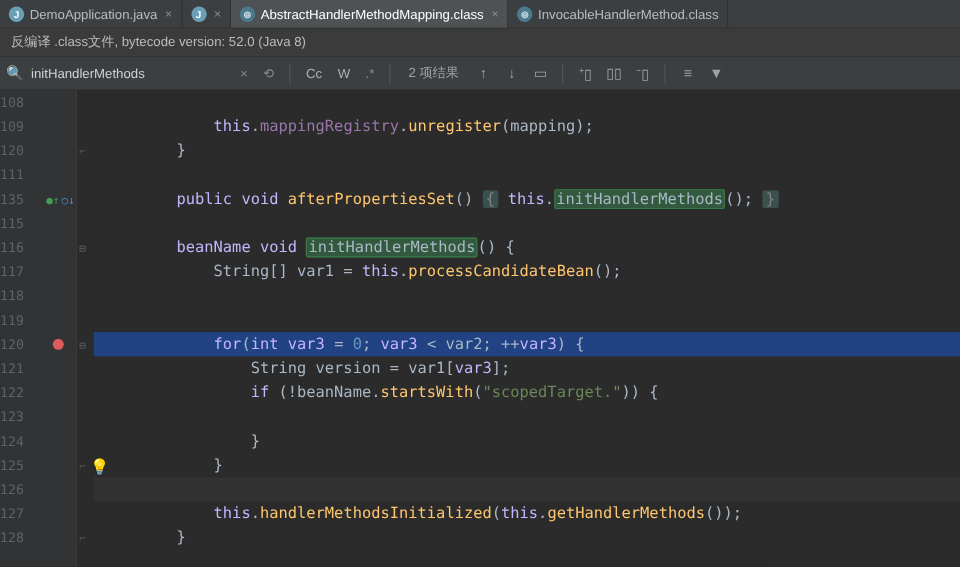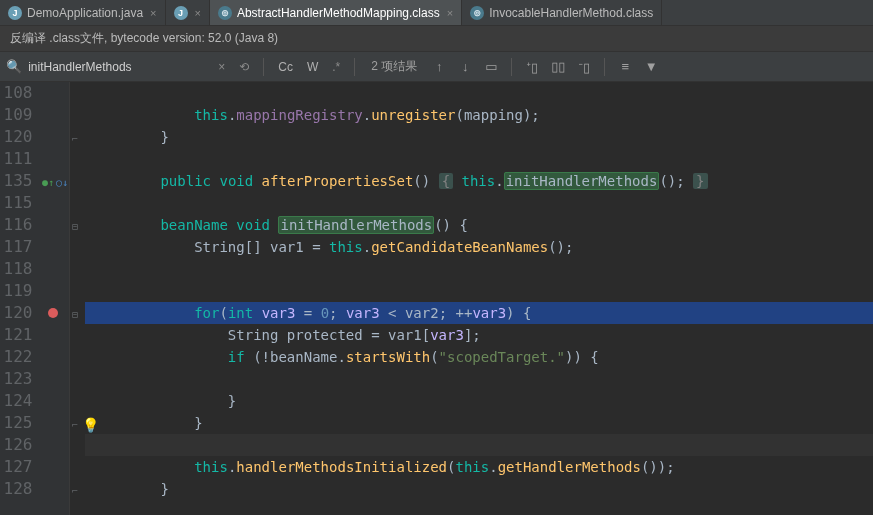--- a/index.html
+++ b/index.html
@@ -95,23 +95,23 @@
 }
 .gutter {
   flex: 0 0 70px;
   background: #313335;
   border-right: 1px solid #3a3a3a;
   position: relative;
 }
 .gutter .ln {
   position: absolute;
   left: 0; width: 40px;
-  text-align: center;
+  text-align: left;
   color: #606366;
-  font-size: 16px;
+  font-size: 12px;
   padding-right: 4px;
 }
 .gutter .mark {
   position: absolute;
   left: 42px;
   font-size: 10px;
 }
 .gutter .bp {
   position: absolute;
   width: 10px; height: 10px;
@@ -140,21 +140,21 @@
   position: absolute;
   left: 0; right: 0;
   padding-left: 8px;
 }
 .line.hl {
   background: #214283;
 }
 .line.cur {
   background: #323232;
 }
-.kw { color: #14b8a6; }
+.kw { color: #c4b5fd; }
 .str { color: #6a8759; }
 .num { color: #6897bb; }
 .call { color: #ffc66d; }
 .field { color: #9876aa; }
 .var-u { color: #c4b5fd; text-decoration-color: #5c6164; }
 .hl-match {
   background: #32593d;
   border: 1px solid #3a7a4a;
   padding: 0 1px;
   border-radius: 2px;
@@ -250,23 +250,23 @@
     <div class="fm" style="top:222px">⊟</div>
     <div class="fm" style="top:332px">⌐</div>
     <div class="fm" style="top:398px">⌐</div>
     <div style="position:absolute;top:332px;left:12px;color:#f2c55c">💡</div>
   </div>
   <div class="code">
     <div class="line" style="top:22px">            <span class="kw">this</span><span>.</span><span class="field">mappingRegistry</span><span>.</span><span class="call">unregister</span><span>(mapping);</span></div>
     <div class="line" style="top:44px">        <span>}</span></div>
     <div class="line" style="top:88px">        <span class="kw">public</span> <span class="kw">void</span> <span class="call">afterPropertiesSet</span><span>() </span><span class="fold-brace">{</span> <span class="kw">this</span><span>.</span><span class="hl-match">initHandlerMethods</span><span>();</span> <span class="fold-brace">}</span></div>
     <div class="line" style="top:132px">        <span class="kw">beanName</span> <span class="kw">void</span> <span class="hl-match">initHandlerMethods</span><span>() {</span></div>
-    <div class="line" style="top:154px">            <span>String[] var1 = </span><span class="kw">this</span><span>.</span><span class="call">getCandidateBeanNames</span><span>();</span></div>
+    <div class="line" style="top:154px">            <span>String[] var1 = </span><span class="kw">this</span><span>.</span><span class="call">processCandidateBean</span><span>();</span></div>
     <div class="line hl" style="top:220px">            <span class="kw">for</span><span>(</span><span class="kw">int</span><span> </span><span class="var-u">var3</span><span> = </span><span class="num">0</span><span>; </span><span class="var-u">var3</span><span> &lt; var2; ++</span><span class="var-u">var3</span><span>) {</span></div>
-    <div class="line" style="top:242px">                <span>String protected = var1[</span><span class="var-u">var3</span><span>];</span></div>
+    <div class="line" style="top:242px">                <span>String version = var1[</span><span class="var-u">var3</span><span>];</span></div>
     <div class="line" style="top:264px">                <span class="kw">if</span><span> (!beanName.</span><span class="call">startsWith</span><span>(</span><span class="str">"scopedTarget."</span><span>)) {</span></div>
     <div class="line" style="top:308px">                <span>}</span></div>
     <div class="line" style="top:330px">            <span>}</span></div>
     <div class="line cur" style="top:352px"> </div>
     <div class="line" style="top:374px">            <span class="kw">this</span><span>.</span><span class="call">handlerMethodsInitialized</span><span>(</span><span class="kw">this</span><span>.</span><span class="call">getHandlerMethods</span><span>());</span></div>
     <div class="line" style="top:396px">        <span>}</span></div>
   </div>
 </div>
 
 </body></html>

